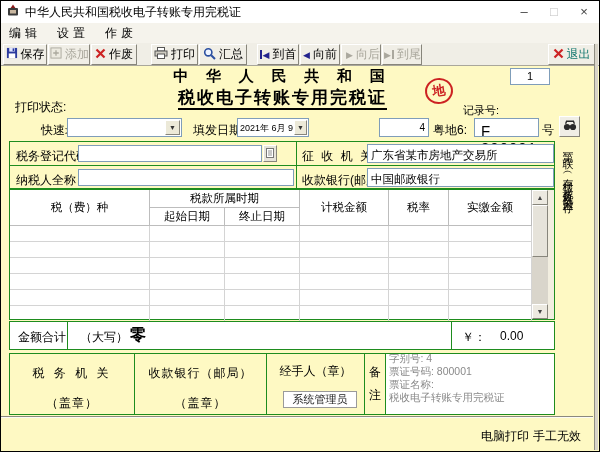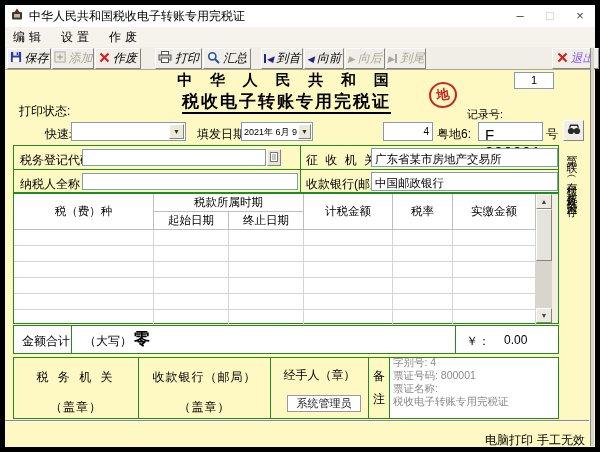--- a/index.html
+++ b/index.html
@@ -1,35 +1,35 @@
 <!DOCTYPE html>
 <html><head>
 <meta charset="utf-8">
 <style>
   * { box-sizing:border-box; margin:0; padding:0; }
   html,body { width:600px; height:452px; }
   body { font-family:"Liberation Sans",sans-serif; font-size:12px; color:#000; background:#fff; position:relative; overflow:hidden; }
-  #win { position:absolute; inset:0; border:5px solid #000000; background:#f2eee0; }
+  #win { position:absolute; inset:0; border:1px solid #000000; background:#f2eee0; }
 
   
   .titlebar { position:absolute; left:0; top:0; right:0; height:22px; background:#fff; display:flex; align-items:center; padding-left:5px; gap:5px; }
   .title-text { font-size:12px; white-space:nowrap; }
   .win-btns { margin-left:auto; display:flex; height:22px; }
   .win-btn { width:30px; text-align:center; line-height:21px; font-size:13px; color:#444; }
   .win-btn.max { color:#c0c0c0; }
 
   
   .menubar { position:absolute; left:0; top:22px; right:0; height:20px; background:#f5f3ec; display:flex; align-items:center; padding-left:8px; gap:16px; }
   .menu-item { letter-spacing:4px; }
 
   
   .toolbar { position:absolute; left:0; top:42px; right:0; height:23px; background:#f0eee6; border-bottom:1px solid #a9a79c; }
   .tbtn { position:absolute; top:1px; height:21px; background:#f0eee6; border:1px solid; border-color:#ffffff #87857b #87857b #ffffff;
-          display:flex; align-items:center; justify-content:center; gap:3px; font-size:12px; cursor:default;font-style:italic; }
-  .tbtn.disabled { color:#a8a69b; }
+          display:flex; align-items:center; justify-content:center; gap:3px; font-size:12px; cursor:default; }
+  .tbtn.disabled { color:#a8a69b;justify-content:flex-end; }
   .navg { font-size:9px; color:#23238e; display:flex; align-items:center; gap:1px; }
   .navg.dis { color:#aaa89e; }
   .navbar-bar { display:inline-block; width:2px; height:9px; background:currentColor; }
 
   
   .main { position:absolute; left:0; top:65px; right:0; bottom:0; background:#fef9c3; }
   .abs { position:absolute; }
 
   .t1 { left:10px; width:543px; text-align:center; top:1px; font-family:"Liberation Serif",serif; font-weight:bold; font-size:15px; letter-spacing:7px; }
   .t2 { left:10px; width:543px; text-align:center; top:20px; }
@@ -194,21 +194,21 @@
       <span class="navg dis">
           <span>▶</span>
           <span class="navbar-bar"></span>
         </span>
       <span>到尾</span>
     </div>
     <div class="tbtn" style="left:547px;width:47px;">
       <span><svg width="11" height="11" viewBox="0 0 11 11">
             <path d="M1.5 1.5l8 8M9.5 1.5l-8 8" stroke="#cc2222" stroke-width="2.2"></path>
           </svg></span>
-      <span style="color:#8b5cf6;">退出</span>
+      <span style="color:#0f766e;">退出</span>
     </div>
   </div>
 
   <div class="main">
 
     <div class="abs t1">中 华 人 民 共 和 国</div>
     <div class="abs t2"><span>税收电子转账专用完税证</span></div>
     <div class="abs stamp">地</div>
     <div class="abs record-label">记录号:</div>
     <div class="abs record-box">1</div>

